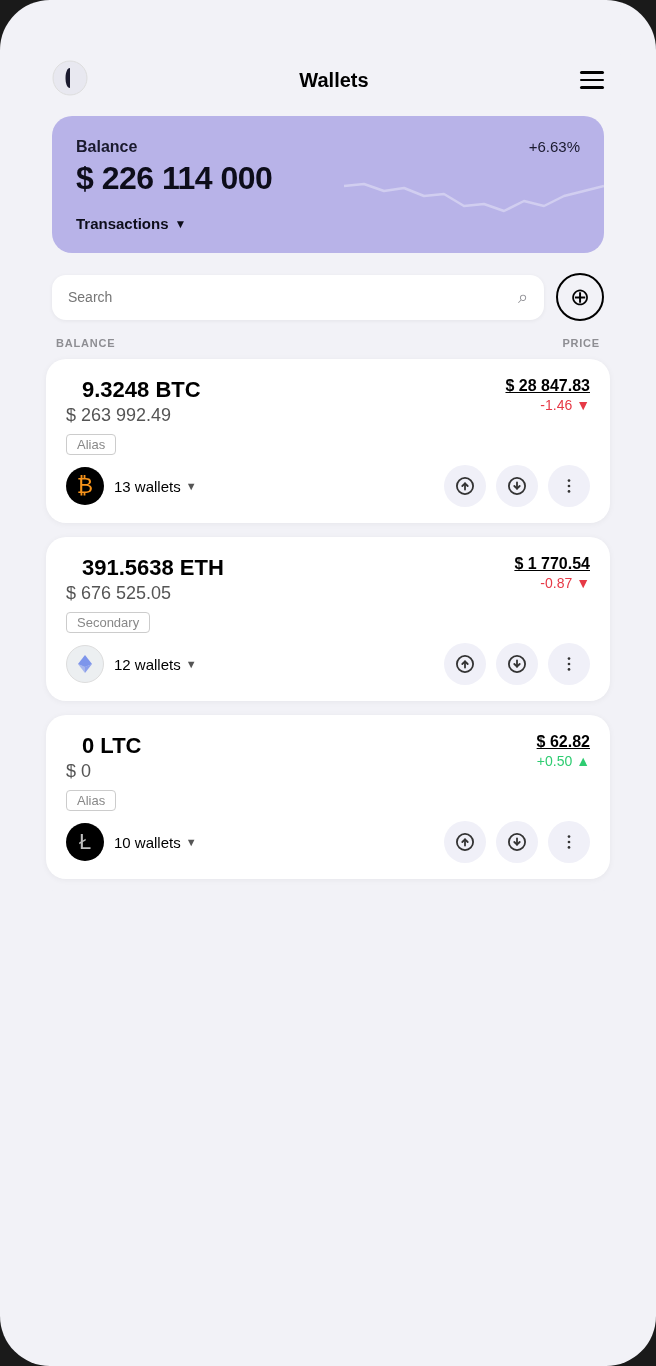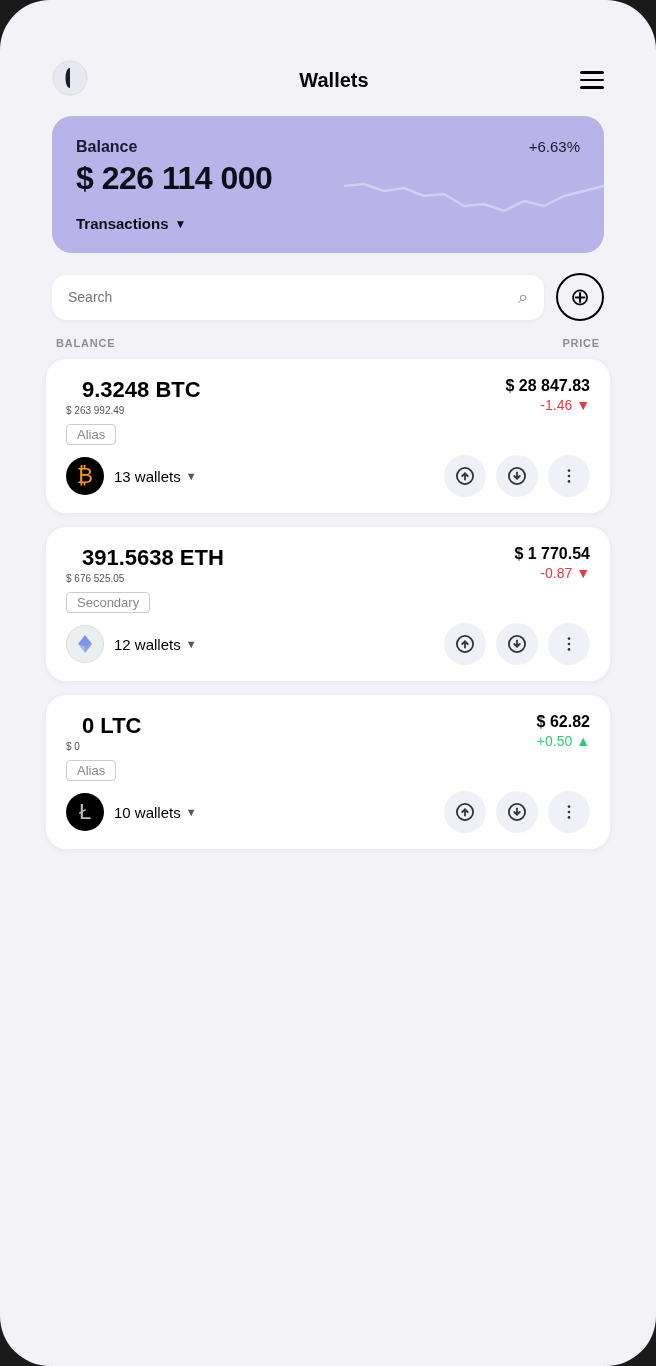--- a/index.html
+++ b/index.html
@@ -179,31 +179,32 @@
       justify-content: space-between;
       align-items: flex-start;
     }
     .coin-name {
       font-size: 22px;
       font-weight: 800;
       color: #000;
       margin-left: 16px;
     }
     .coin-usd {
-      font-size: 10px;
+      font-size: 18px;
       color: #555;
       margin-top: 2px;
     }
     .coin-price-col {
       text-align: right;
     }
     .coin-price {
       font-size: 16px;
       font-weight: 600;
       color: #000;
+      text-decoration: underline;
     }
     .coin-change-neg {
       font-size: 14px;
       color: #e63946;
       text-align: right;
       margin-top: 2px;
     }
     .coin-change-pos {
       font-size: 14px;
       color: #2ecc71;

